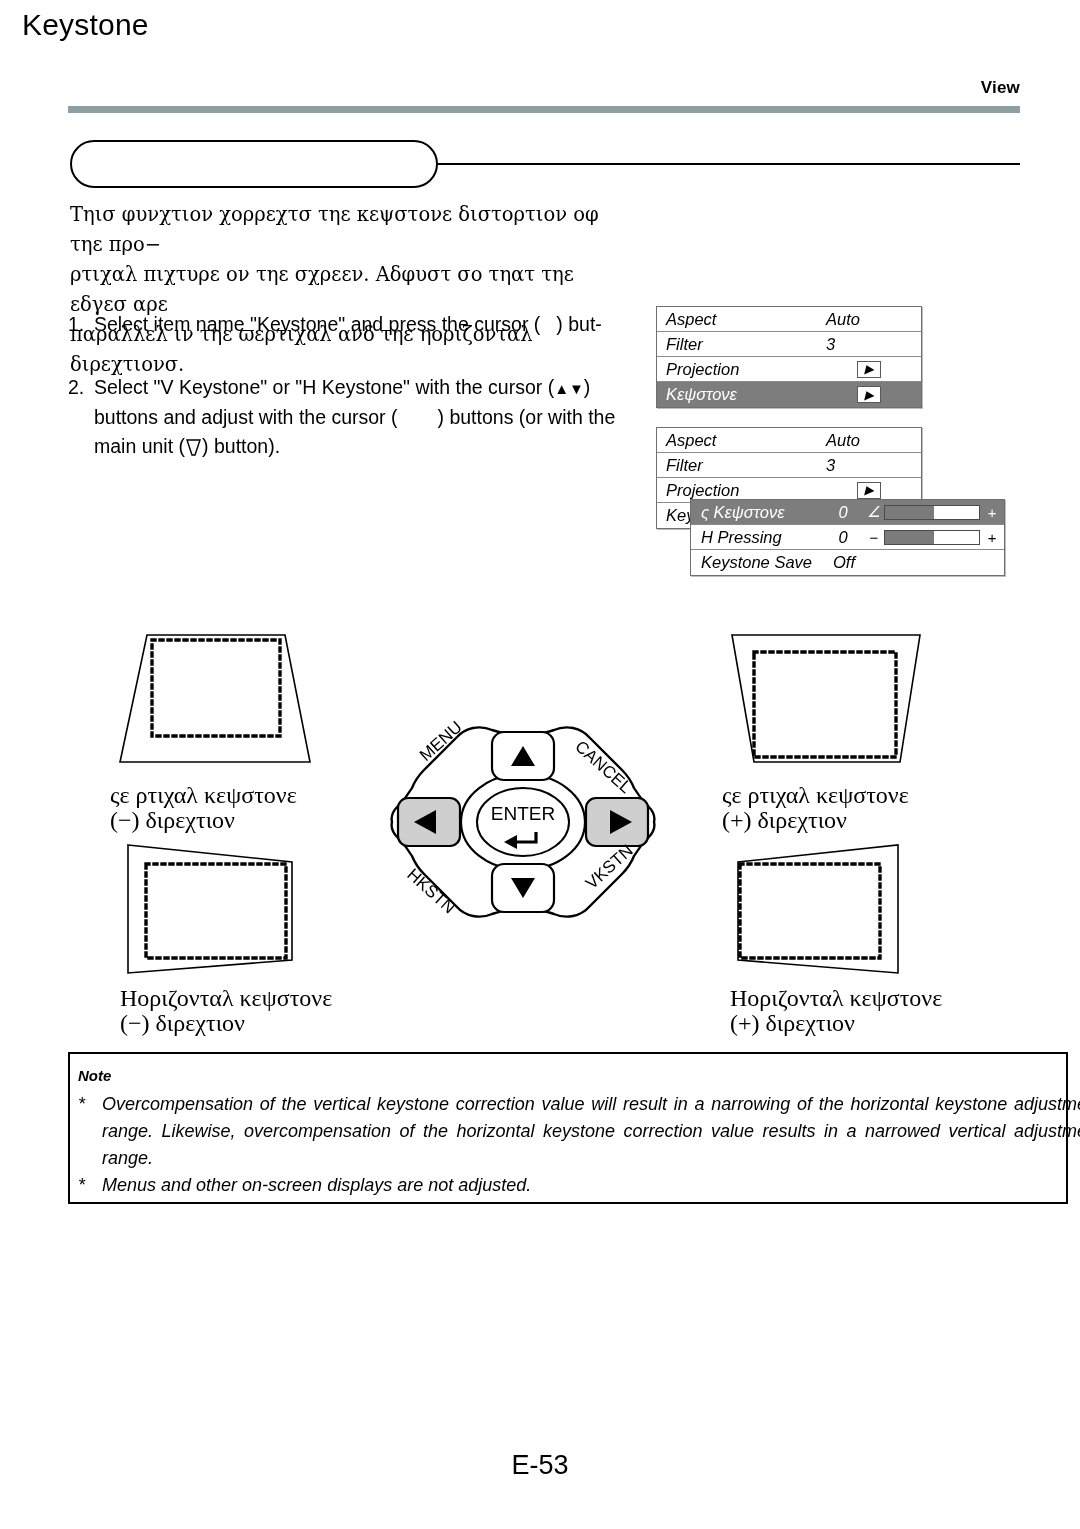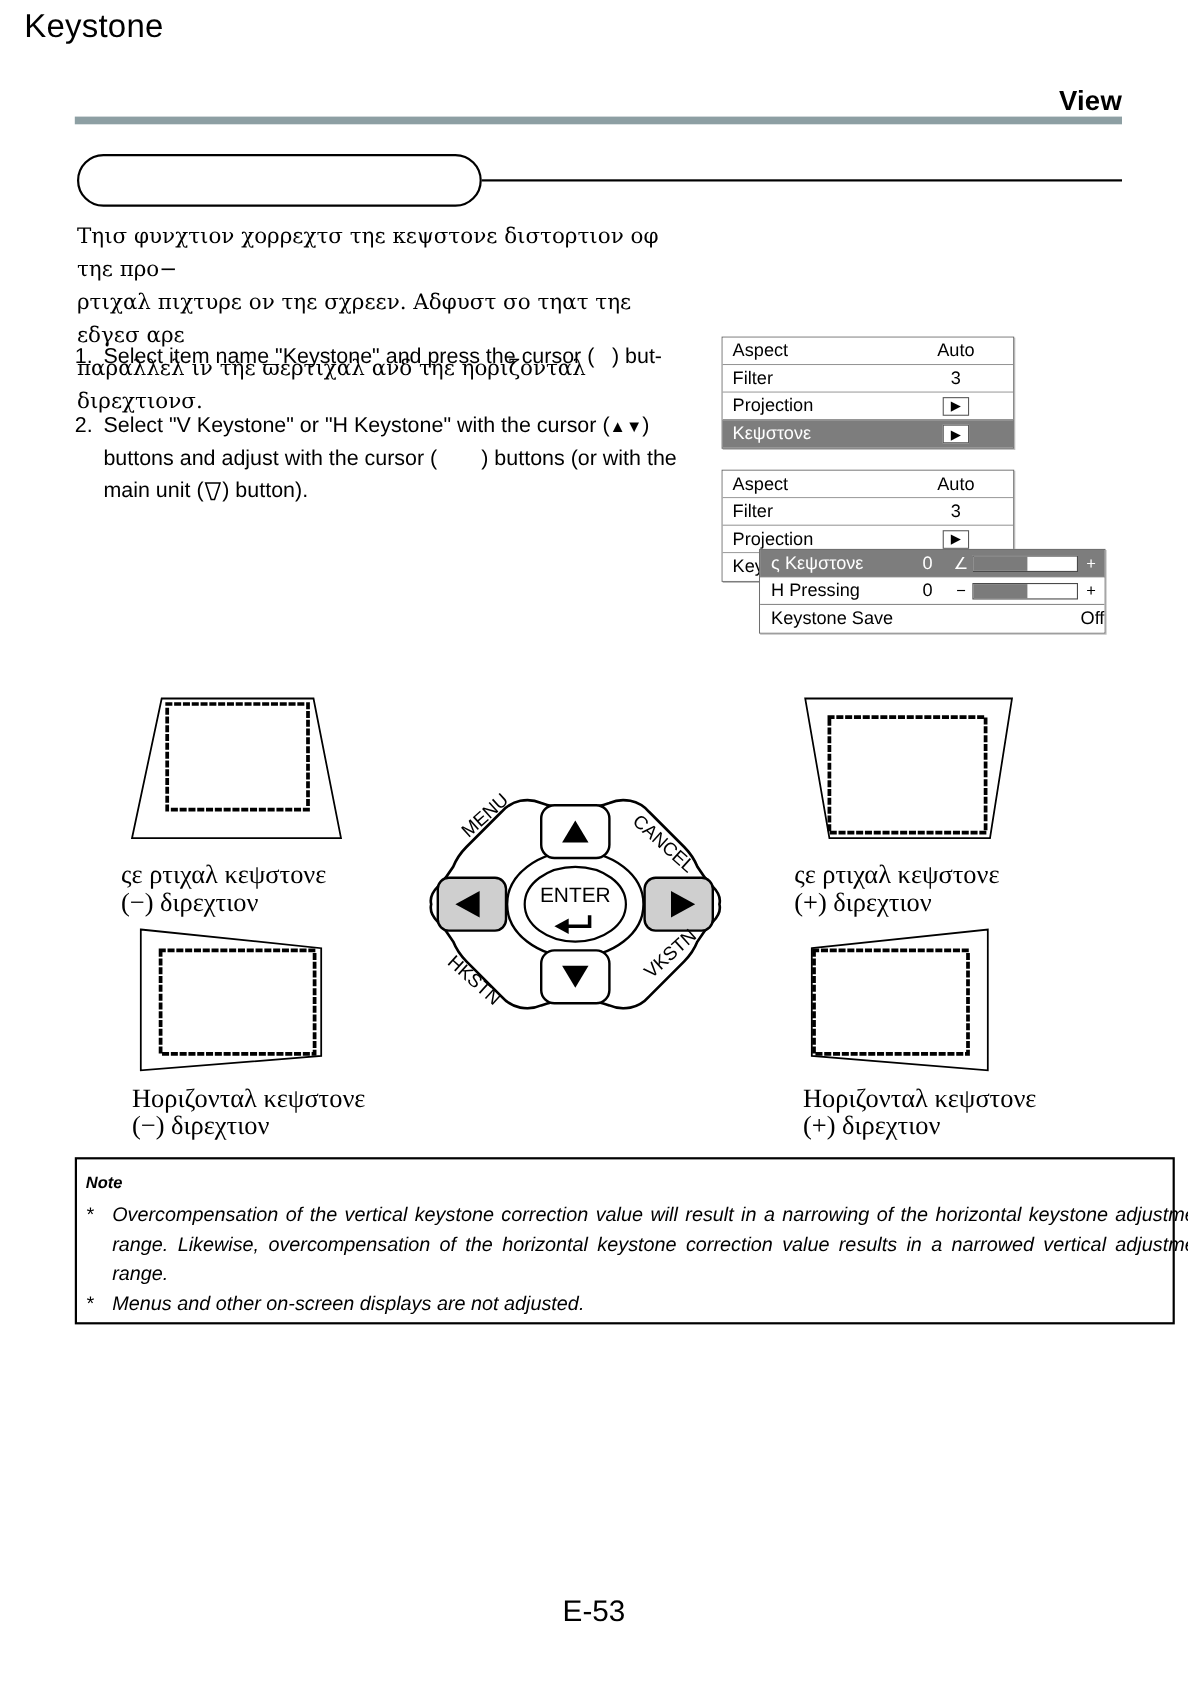--- a/index.html
+++ b/index.html
@@ -18,21 +18,21 @@
   .page {
     position: absolute;
     inset: 0;
   }
 
   
   .header-label {
     position: absolute;
     right: 60px;
     top: 78px;
-    font-size: 25px;
+    font-size: 17px;
     font-weight: bold;
     letter-spacing: 0.2px;
   }
   .header-rule {
     position: absolute;
     left: 68px;
     right: 60px;
     top: 106px;
     height: 7px;
     background: #8d9fa3;
@@ -117,39 +117,40 @@
   .kstn-glyph svg { position: absolute; left: 0; top: 0; }
 
   
   .osd {
     position: absolute;
     font-size: 16.5px;
     background: #ffffff;
     border: 1px solid #6f6f6f;
     box-sizing: border-box;
     box-shadow: 1px 1px 0 #bdbdbd;
+    font-style: italic;
   }
   .osd-row {
     display: flex;
     align-items: center;
     height: 25px;
     border-bottom: 1px solid #8a8a8a;
     box-sizing: border-box;
     padding: 0 9px;
     background: #fff;
   }
   .osd-row:last-child { border-bottom: none; }
   .osd-row.sel {
     background: #7d7d7d;
     color: #ffffff;
   }
   .osd-label { flex: 1; white-space: nowrap; }
   .osd-value {
     width: 86px;
-    text-align: center;
+    text-align: left;
     white-space: nowrap;
   }
   .osd-arrow {
     width: 86px;
     display: flex;
     justify-content: center;
   }
   .arrow-box {
     width: 24px;
     height: 17px;
@@ -392,21 +393,21 @@
       <span class="sub-label">H Pressing</span>
       <span class="sub-val">0</span>
       <span class="sub-sign">−</span>
       <span class="slider">
           <span class="slider-fill" style="width: 52%;"></span>
         </span>
       <span class="sub-plus">+</span>
     </div>
     <div class="osd-row">
       <span class="sub-label">Keystone Save</span>
-      <span style="flex:1;text-align:right;">Off</span>
+      <span style="flex:1;text-align:left;">Off</span>
     </div>
   </div>
 
   <div class="figure" style="left:110px; top:630px;">
     <svg width="210" height="145" viewBox="0 0 210 145">
       <polygon points="37,5 175,5 200,132 10,132" fill="none" stroke="#000" stroke-width="1.6"></polygon>
       <rect x="42" y="10" width="128" height="96" fill="none" stroke="#000" stroke-width="3.4" stroke-dasharray="3,5" stroke-linecap="square"></rect>
     </svg>
     <div class="figure-caption" style="margin-top:4px;">
       <div>ςε ρτιχαλ  κεψστονε</div>

